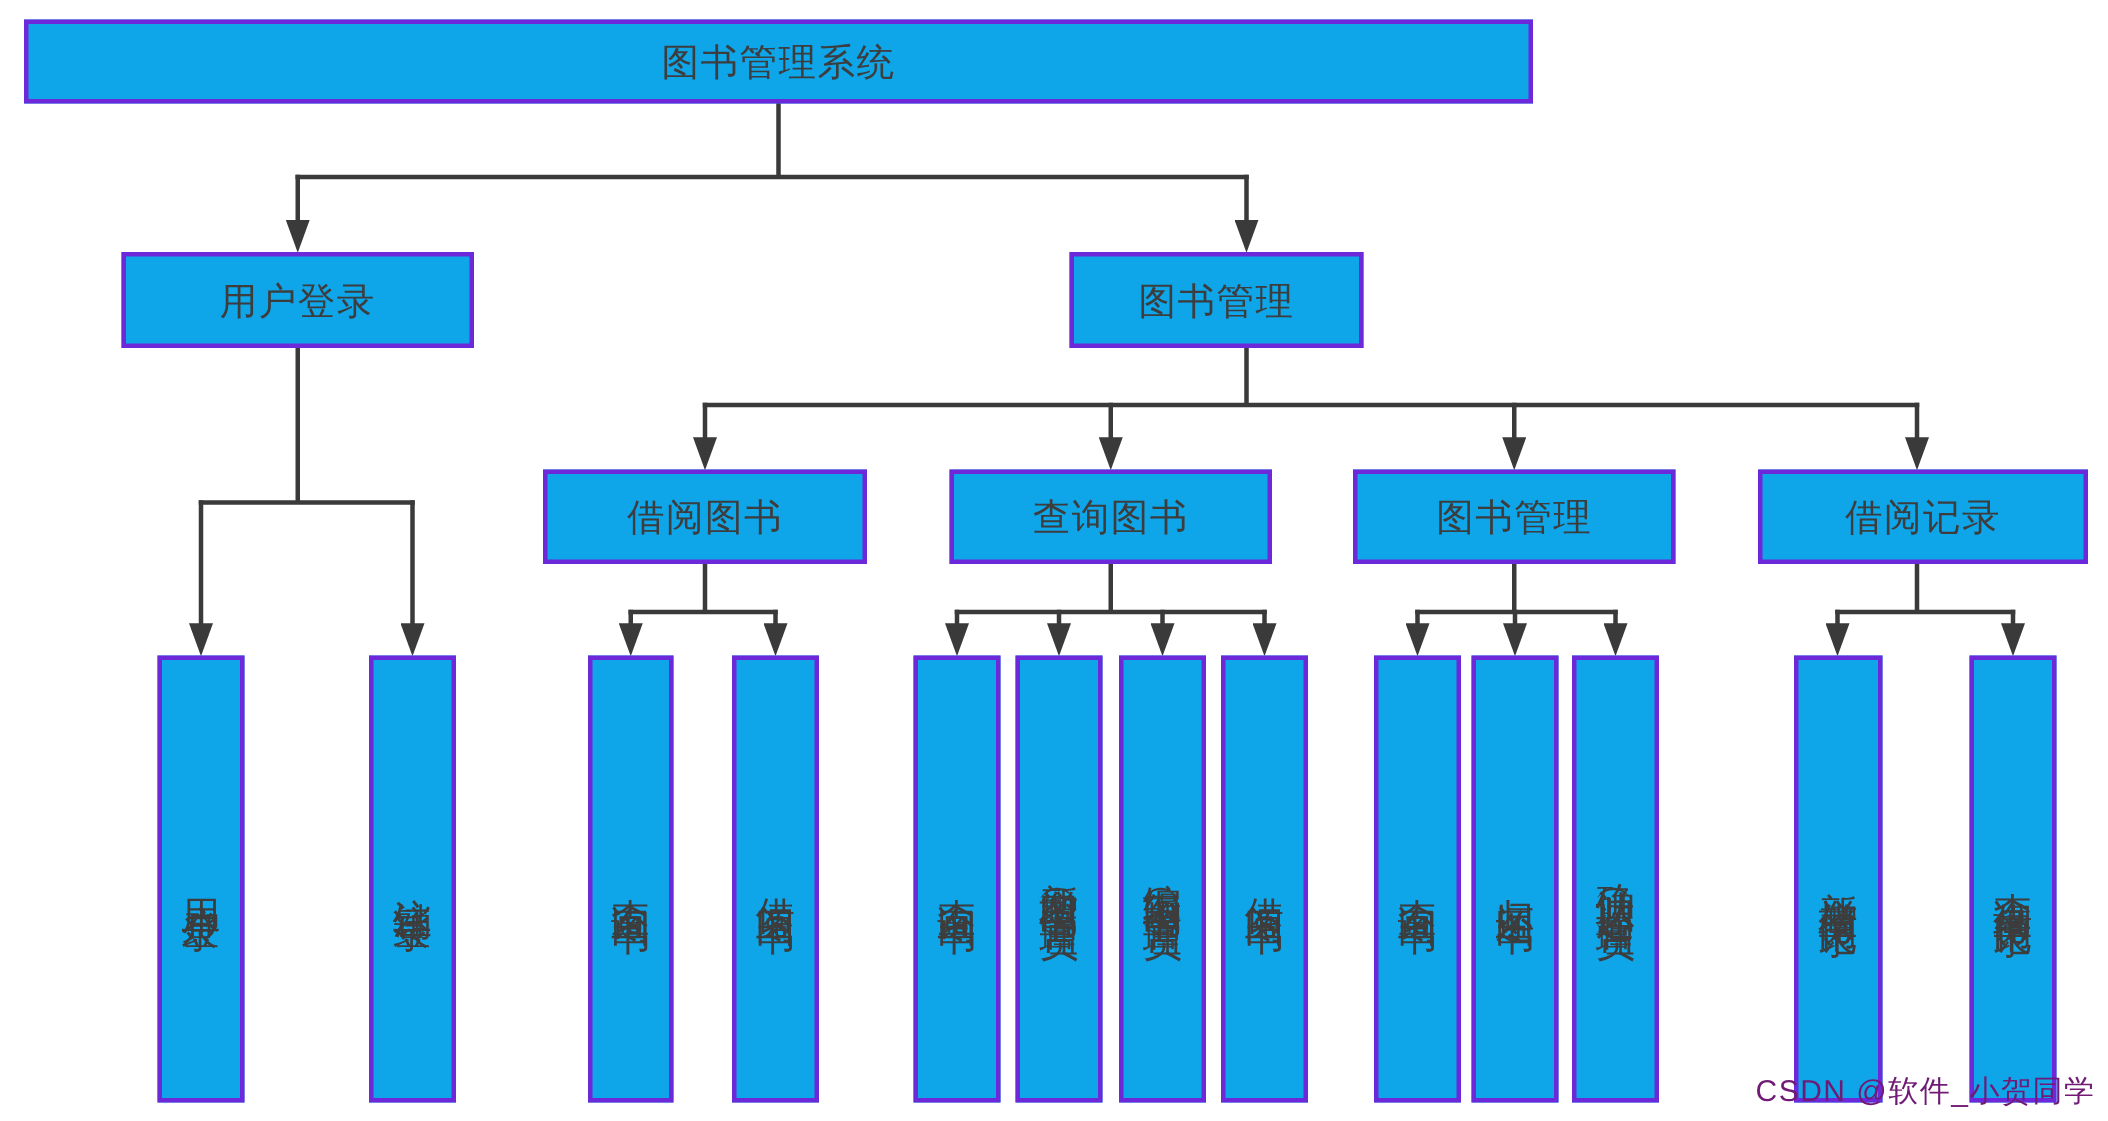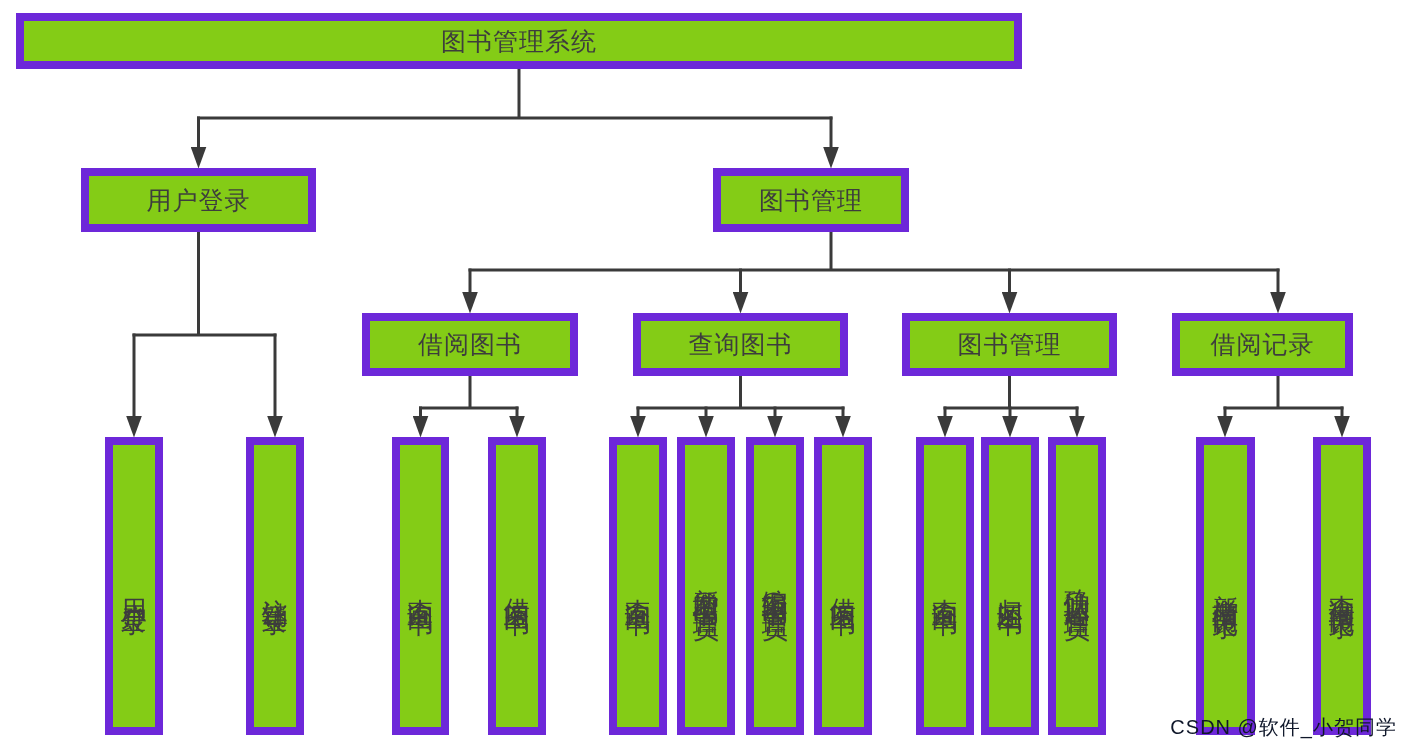--- a/index.html
+++ b/index.html
@@ -7,22 +7,22 @@
     position:relative;
     width:1405px;height:747px;
     background:#ffffff;
     font-family:"Liberation Sans","DejaVu Sans",sans-serif;
     overflow:hidden;
   }
   .connectors{position:absolute;left:0;top:0;z-index:1;}
   .node{
     position:absolute;
     box-sizing:border-box;
-    background:#84cc16;
-    border:8px solid #6d28d9;
+    background:#0ea5e9;
+    border:3px solid #6d28d9;
     display:flex;
     align-items:center;
     justify-content:center;
     z-index:2;
     color:#3d3d3d;
   }
   .node .lbl{
     font-size:25px;
     letter-spacing:1px;
     white-space:nowrap;
@@ -34,21 +34,21 @@
     letter-spacing:4px;
     white-space:normal;
     line-height:1.1;
   }
   .watermark{
     position:absolute;
     right:8px;
     bottom:6px;
     z-index:3;
     font-size:20px;
-    color:#0f172a;
+    color:#701a75;
     letter-spacing:1px;
   }
 </style>
 </head>
 <body>
 
 <div class="stage">
 
   <svg class="connectors" width="1405" height="747" viewBox="0 0 1405 747">
     <defs>
@@ -110,21 +110,21 @@
 
   <div class="node" style="left:362px;top:313px;width:216px;height:63px">
     <span class="lbl">借阅图书</span>
   </div>
   <div class="node" style="left:633px;top:313px;width:215px;height:63px">
     <span class="lbl">查询图书</span>
   </div>
   <div class="node" style="left:902px;top:313px;width:215px;height:63px">
     <span class="lbl">图书管理</span>
   </div>
-  <div class="node" style="left:1172px;top:313px;width:181px;height:63px">
+  <div class="node" style="left:1172px;top:313px;width:220px;height:63px">
     <span class="lbl">借阅记录</span>
   </div>
 
   <div class="node vert" style="left:105px;top:437px;width:58px;height:298px">
     <span class="lbl">用户登录</span>
   </div>
   <div class="node vert" style="left:246px;top:437px;width:58px;height:298px">
     <span class="lbl">注销登录</span>
   </div>
 

